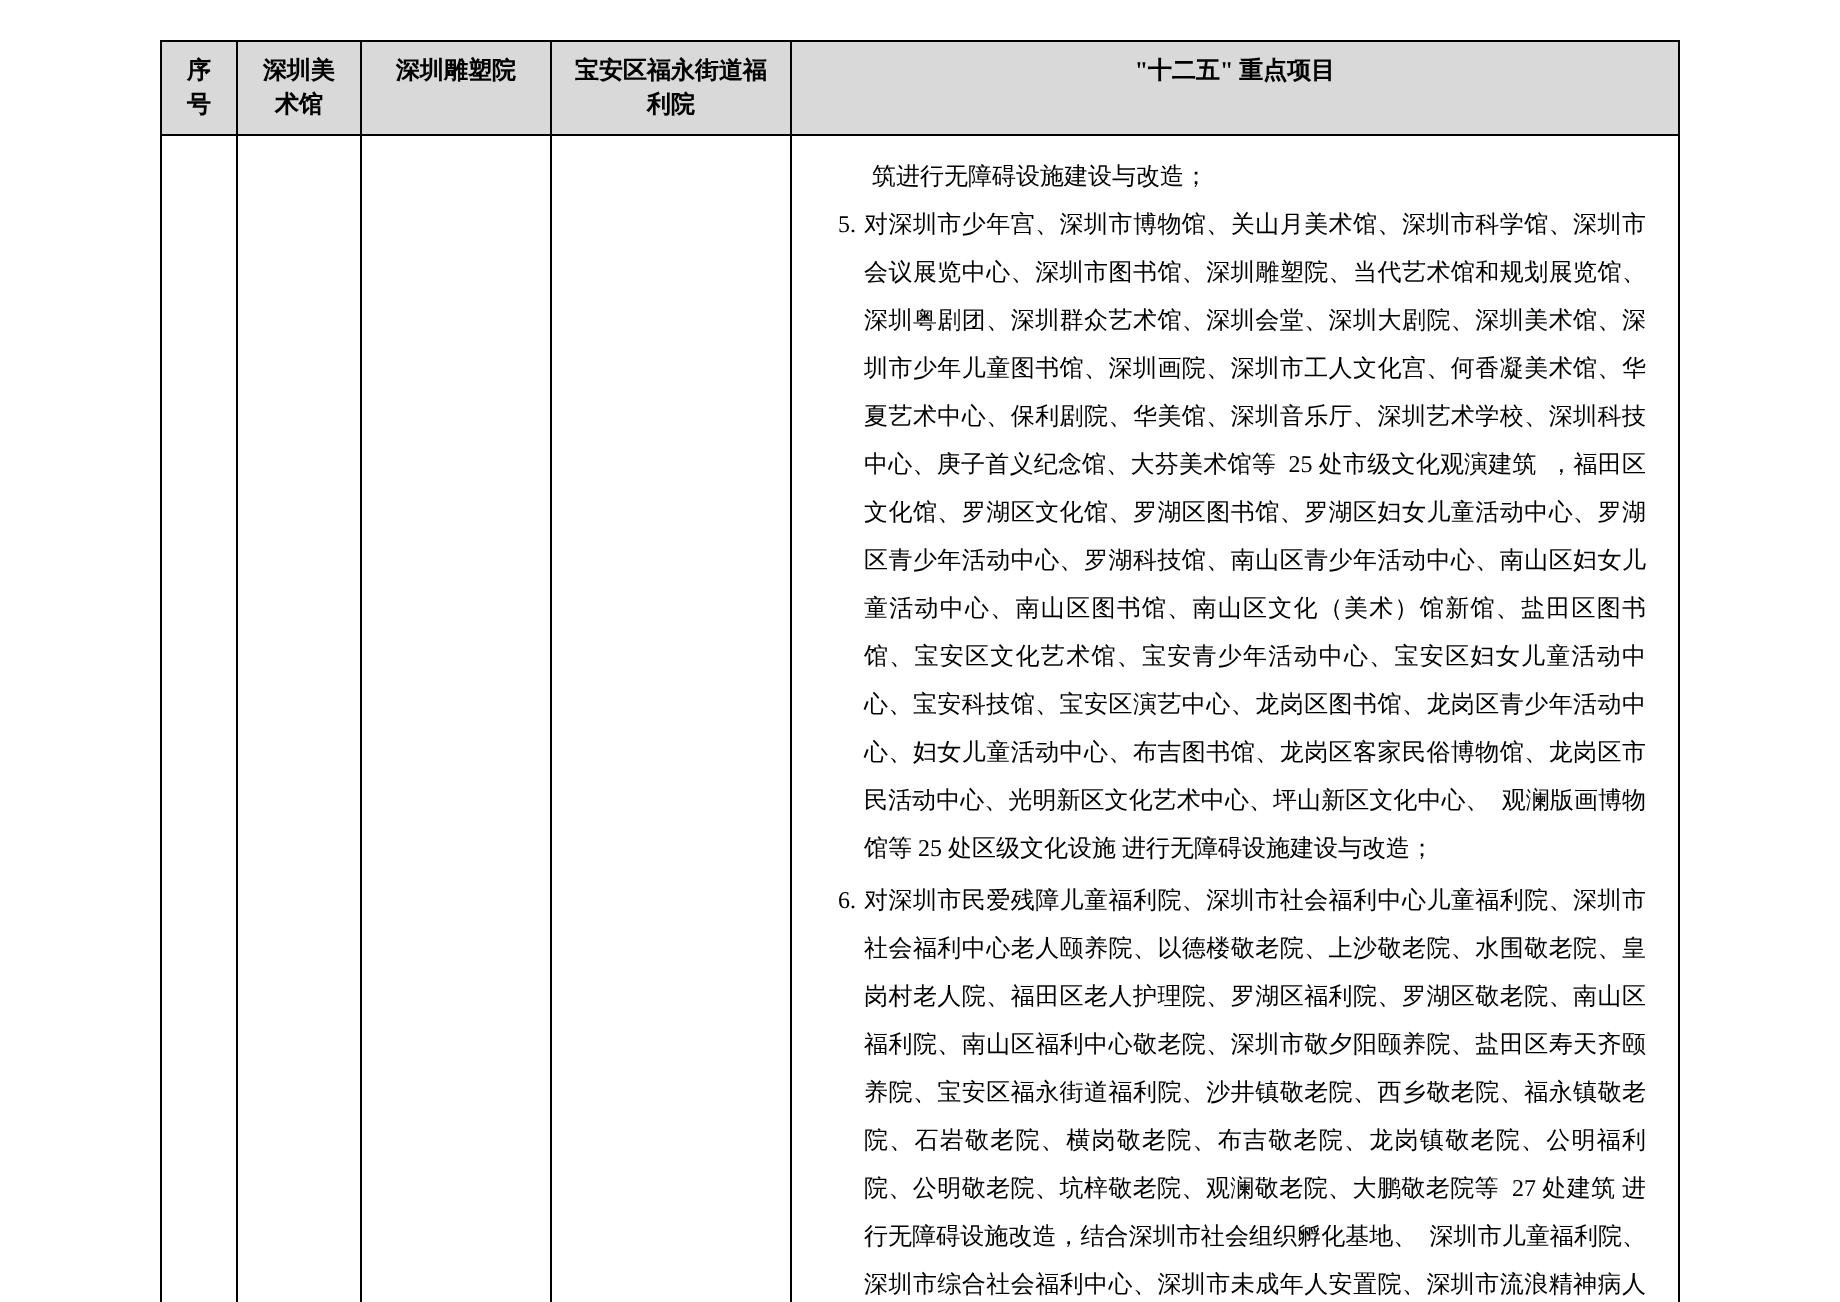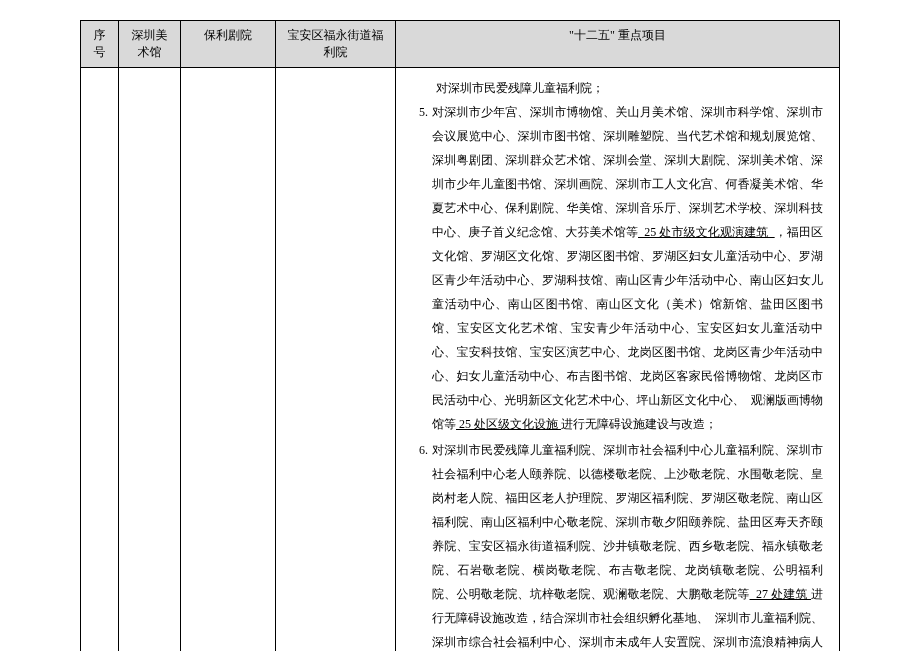--- a/index.html
+++ b/index.html
@@ -19,21 +19,21 @@
       width: 100%;
       table-layout: fixed;
     }
     th, td {
       border: 1px solid #000;
       padding: 6px 8px;
       vertical-align: top;
     }
     th {
       background: #d9d9d9;
-      font-weight: normal;
+      font-weight: bold;
       text-align: center;
       font-size: 12px;
     }
     .col-num { width: 38px; }
     .col-proj { width: 62px; }
     .col-sub { width: 95px; }
     .col-type { width: 120px; }
     .col-main { }
     .content-cell {
       line-height: 2.0;
@@ -48,54 +48,53 @@
     .item-num {
       flex: 0 0 20px;
       text-align: right;
       padding-right: 4px;
     }
     .item-text {
       flex: 1;
       text-align: justify;
     }
     .underline {
-      text-decoration: underline;
     }
     .lead-line {
       padding-left: 24px;
     }
   </style>
 </head>
 <body>
 
 <table>
   <colgroup>
     <col class="col-num">
     <col class="col-proj">
     <col class="col-sub">
     <col class="col-type">
     <col class="col-main">
   </colgroup>
   <thead>
     <tr>
       <th>序号</th>
       <th>深圳美术馆</th>
-      <th>保利剧院</th>
+      <th>深圳雕塑院</th>
       <th>宝安区福永街道福利院</th>
       <th>"十二五" 重点项目</th>
     </tr>
   </thead>
   <tbody>
     <tr>
       <td></td>
       <td></td>
       <td></td>
       <td></td>
       <td class="content-cell">
-        <div class="lead-line">对深圳市民爱残障儿童福利院；</div>
+        <div class="lead-line">筑进行无障碍设施建设与改造；</div>
         <div class="item-block">
           <div class="item-num">5.</div>
           <div class="item-text"><span>对深圳市少年宫、深圳市博物馆、关山月美术馆、深圳市科学馆、深圳市会议展览中心、深圳市图书馆、深圳雕塑院、当代艺术馆和规划展览馆、深圳粤剧团、深圳群众艺术馆、深圳会堂、深圳大剧院、深圳美术馆、深圳市少年儿童图书馆、深圳画院、深圳市工人文化宫、何香凝美术馆、华夏艺术中心、保利剧院、华美馆、深圳音乐厅、深圳艺术学校、深圳科技中心、庚子首义纪念馆、大芬美术馆等</span><span class="underline">&nbsp;&nbsp;25 处市级文化观演建筑&nbsp;&nbsp;</span><span>，福田区文化馆、罗湖区文化馆、罗湖区图书馆、罗湖区妇女儿童活动中心、罗湖区青少年活动中心、罗湖科技馆、南山区青少年活动中心、南山区妇女儿童活动中心、南山区图书馆、南山区文化（美术）馆新馆、盐田区图书馆、宝安区文化艺术馆、宝安青少年活动中心、宝安区妇女儿童活动中心、宝安科技馆、宝安区演艺中心、龙岗区图书馆、龙岗区青少年活动中心、妇女儿童活动中心、布吉图书馆、龙岗区客家民俗博物馆、龙岗区市民活动中心、光明新区文化艺术中心、坪山新区文化中心、&nbsp;&nbsp;观澜版画博物馆等</span><span class="underline">&nbsp;25 处区级文化设施&nbsp;</span><span>进行无障碍设施建设与改造；</span></div>
         </div>
         <div class="item-block">
           <div class="item-num">6.</div>
           <div class="item-text"><span>对深圳市民爱残障儿童福利院、深圳市社会福利中心儿童福利院、深圳市社会福利中心老人颐养院、以德楼敬老院、上沙敬老院、水围敬老院、皇岗村老人院、福田区老人护理院、罗湖区福利院、罗湖区敬老院、南山区福利院、南山区福利中心敬老院、深圳市敬夕阳颐养院、盐田区寿天齐颐养院、宝安区福永街道福利院、沙井镇敬老院、西乡敬老院、福永镇敬老院、石岩敬老院、横岗敬老院、布吉敬老院、龙岗镇敬老院、公明福利院、公明敬老院、坑梓敬老院、观澜敬老院、大鹏敬老院等</span><span class="underline">&nbsp;&nbsp;27 处建筑&nbsp;</span><span>进行无障碍设施改造，结合深圳市社会组织孵化基地、&nbsp;&nbsp;深圳市儿童福利院、深圳市综合社会福利中心、深圳市未成年人安置院、深圳市流浪精神病人康复中心、坪山残疾人综合服务中心等</span></div>
         </div>
       </td>
     </tr>

